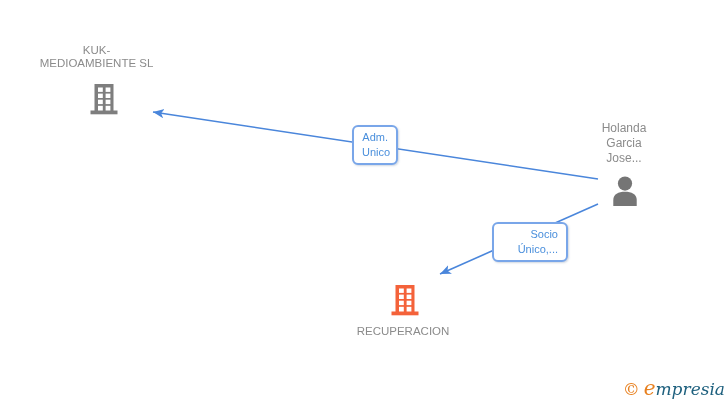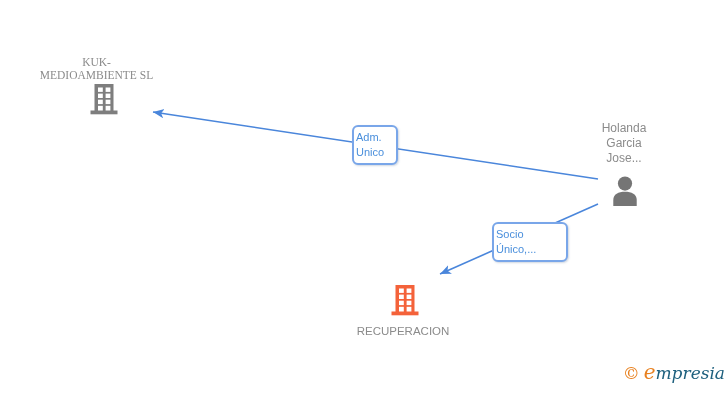--- a/index.html
+++ b/index.html
@@ -7,43 +7,43 @@
     position:relative;width:728px;height:400px;background:#fff;overflow:hidden;
     font-family:"Liberation Sans",sans-serif;
   }
   .edges{position:absolute;left:0;top:0;}
   .edge{stroke:var(--edge-line,#4a86db);stroke-width:1.6;fill:none;}
   .arrowhead{fill:var(--edge-line,#4a86db);}
   .caption{
     position:absolute;text-align:center;color:var(--node-label-text,#8b8b8b);
     font-size:11.5px;line-height:14px;cursor:pointer;
   }
-  .caption-kuk{left:14px;top:56px;width:165px;line-height:13px;font-family:Liberation Serif, serif;}
+  .caption-kuk{left:14px;top:44px;width:165px;line-height:13px;}
   .caption-garcia{left:562px;top:121px;width:124px;font-size:12px;line-height:15px;}
   .caption-recup{left:322px;top:324px;width:162px;line-height:15px;text-align:center;}
   .icon{position:absolute;cursor:pointer;}
   .icon svg{display:block;}
   .icon-company-gray{color:var(--company-icon-gray,#7e7e7e);}
   .icon-person{color:var(--person-icon-gray,#757575);}
   .icon-company-orange{color:var(--company-icon-orange,#f4623a);}
   .icon-kuk{left:86px;top:81px;}
   .icon-garcia{left:608px;top:176px;}
   .icon-recup{left:387px;top:282px;}
   .edge-label{
     position:absolute;box-sizing:border-box;background:#fff;
     border:2px solid var(--edge-label-border,#79a6e9);
     border-radius:6px;color:var(--edge-label-text,#4a8fdc);
-    font-size:11px;line-height:15px;text-align:left;
-    padding:3px 2px;cursor:pointer;
+    font-size:11px;line-height:15px;text-align:right;
+    padding:3px 8px;cursor:pointer;
     box-shadow:1px 1px 2px rgba(120,140,170,0.35);
   }
   .edge-label-adm{left:352px;top:125px;width:46px;}
   .edge-label-socio{left:492px;top:222px;width:76px;}
   .watermark{
-    position:absolute;right:3px;bottom:17px;cursor:pointer;
+    position:absolute;right:3px;bottom:1px;cursor:pointer;
     font-family:"DejaVu Serif",serif;font-style:italic;font-size:17px;line-height:20px;
     white-space:nowrap;
   }
   .watermark .copy{color:var(--copyright-color,#e8801f);font-style:normal;margin-right:4px;}
   .watermark .brand-e{color:var(--copyright-color,#e8801f);font-size:20px;}
   .watermark .brand-rest{color:var(--brand-color,#1e607e);}
 </style>
 </head>
 <body>
 

